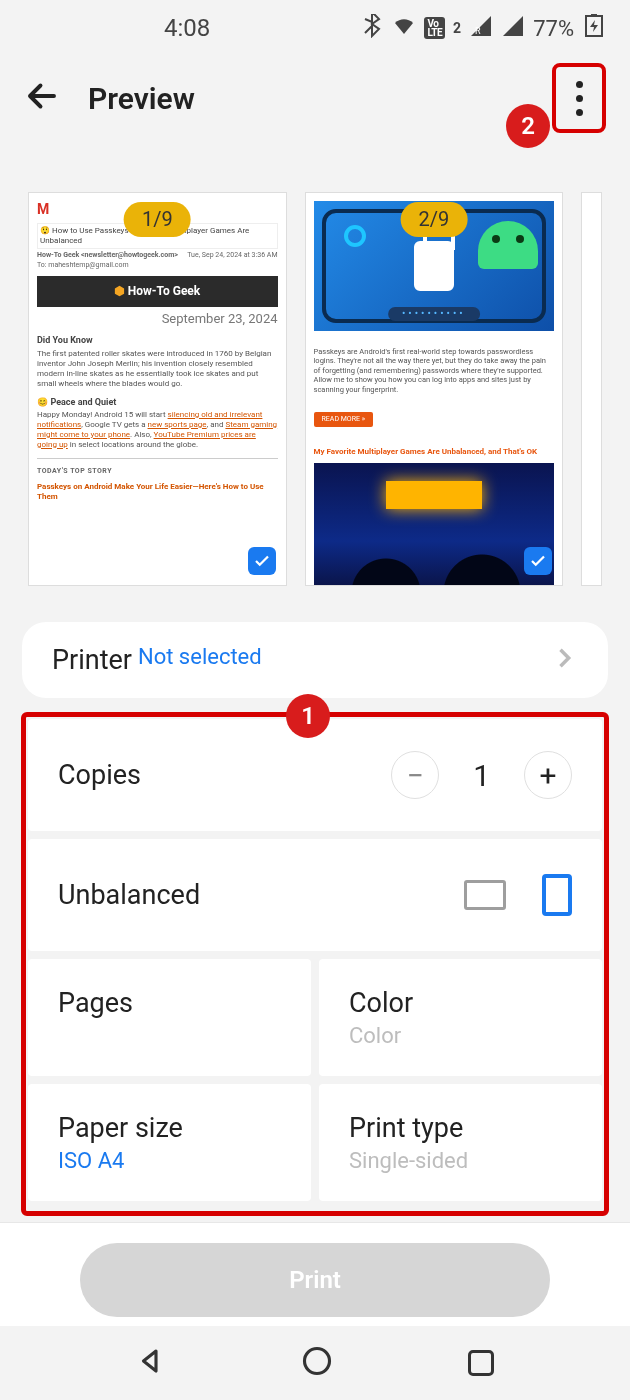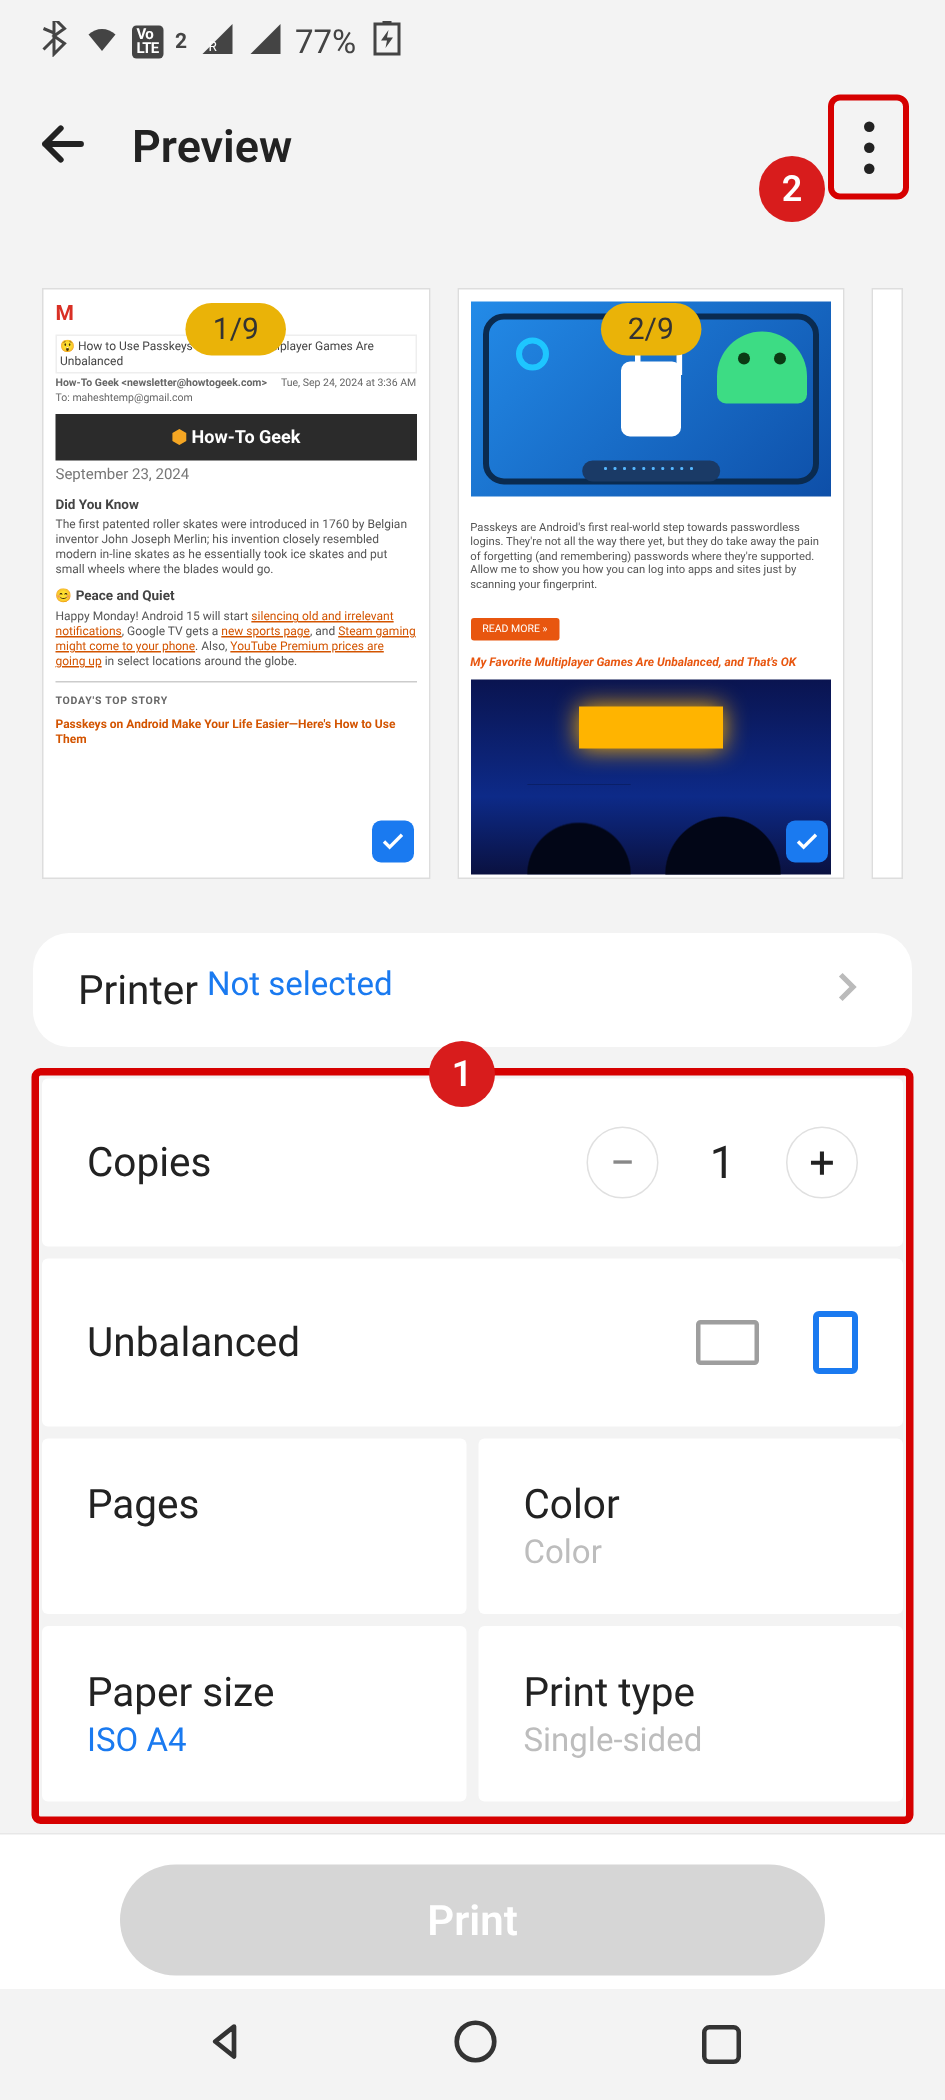--- a/index.html
+++ b/index.html
@@ -106,21 +106,21 @@
   }
   .thumb .check svg{width:18px;height:18px;stroke:#fff;fill:none;stroke-width:3;}
 
   
   .t1 .hdr{display:flex;align-items:center;gap:4px;}
   .t1 .mlogo{font-weight:bold;color:#d93025;font-size:14px;}
   .t1 .subj{background:#fff;border:1px solid #eee;font-size:8px;padding:2px;margin-top:4px;}
   .t1 .from{font-size:7px;color:#666;margin-top:2px;}
   .t1 .banner{background:#2b2b2b;color:#fff;margin-top:6px;padding:8px 4px;text-align:center;font-weight:700;font-size:12px;}
   .t1 .banner .hex{color:#f5a623;}
-  .t1 .date{text-align:left;font-size:10px;color:#777;margin-top:4px;}
+  .t1 .date{text-align:right;font-size:13px;color:#777;margin-top:4px;}
   .t1 .sect{margin-top:8px;font-weight:700;font-size:9px;}
   .t1 p{font-size:8px;color:#555;margin-top:2px;}
   .t1 a{color:#d35400;text-decoration:underline;}
   .t1 .topstory{color:#d35400;font-weight:700;font-size:8px;margin-top:6px;}
   .t1 .divider{margin-top:8px;border-top:1px solid #ccc;}
 
   
   .t2 .hero{
     height:130px;
     background:linear-gradient(135deg,#238be8,#0e4fa8);
@@ -133,21 +133,21 @@
   .t2 .android{
     position:absolute; right:16px; top:20px; width:60px; height:48px;
     background:#3ddc84; border-radius:30px 30px 6px 6px;
   }
   .t2 .android::before,.t2 .android::after{content:"";position:absolute;top:14px;width:8px;height:8px;background:#0b3a14;border-radius:50%;}
   .t2 .android::before{left:14px;} .t2 .android::after{right:14px;}
   .t2 .pwbar{position:absolute;bottom:10px;left:50%;transform:translateX(-50%);background:#1a3a66;color:#56b7ff;letter-spacing:3px;font-size:10px;border-radius:10px;padding:1px 14px;}
   .t2 .hero::before{content:"";position:absolute;inset:8px;border:4px solid #0a2b50;border-radius:14px;}
   .t2 .para{font-size:7.5px;color:#555;margin-top:16px;}
   .t2 .readmore{display:inline-block;background:#e8560f;color:#fff;font-size:7px;padding:3px 8px;margin-top:18px;border-radius:2px;}
-  .t2 .favtitle{color:#e8560f;font-weight:700;font-size:8px;margin-top:10px;font-style:italic;}
+  .t2 .favtitle{color:#e8560f;font-weight:700;font-size:8px;margin-top:20px;}
   .t2 .gameimg{
     margin-top:6px;height:130px;
     background:linear-gradient(180deg,#0a1450,#0d2a88 60%,#0a1140);
     position:relative;
   }
   .t2 .gameimg::before{content:"";position:absolute;top:18px;left:30%;width:40%;height:28px;background:#ffb400;box-shadow:0 0 16px #ffb400;}
   .t2 .silh{position:absolute;bottom:0;width:100%;height:60px;background:radial-gradient(circle at 30% 100%,#020617 34px, transparent 35px),radial-gradient(circle at 70% 100%,#020617 38px, transparent 39px);}
   .peek{width:22px;background:#fff;border:1px solid #ddd;height:394px;}
 
   
@@ -202,39 +202,42 @@
   
   .print-bar{
     padding:20px 80px;
     background:#fff;
     border-top:1px solid #e7e7e7;
     margin-top:6px;
   }
   .print-btn{
     height:74px;border-radius:40px;
     background:#d6d6d6;color:#fff;
-    font-size:28px;font-weight:600;
+    font-size:24px;font-weight:600;
     display:flex;align-items:center;justify-content:center;
   }
 
   
   .navbar{
     position:absolute;bottom:0;left:0;right:0;
     height:74px;
     display:flex;align-items:center;justify-content:space-evenly;
     background:#f3f3f3;
   }
   .navbar svg{width:30px;height:30px;stroke:#333;fill:none;stroke-width:2.5;}
   .nav-sq{width:26px;height:26px;border:3px solid #333;border-radius:5px;}
 
 </style>
 </head>
 <body>
 
 <div class="statusbar">
+  <div class="left">
+      <span>4:08</span>
+    </div>
   <div class="right">
     <span>
       <svg viewBox="0 0 24 24">
           <path d="M12 2v20l7-7-7-5 7-5-7-7v10L5 5m0 14 7-7" fill="none" stroke="#444" stroke-width="2"></path>
         </svg>
     </span>
     <span>
       <svg viewBox="0 0 24 24">
           <path d="M12 20l9-11c-5-5-13-5-18 0l9 11z"></path>
         </svg>

